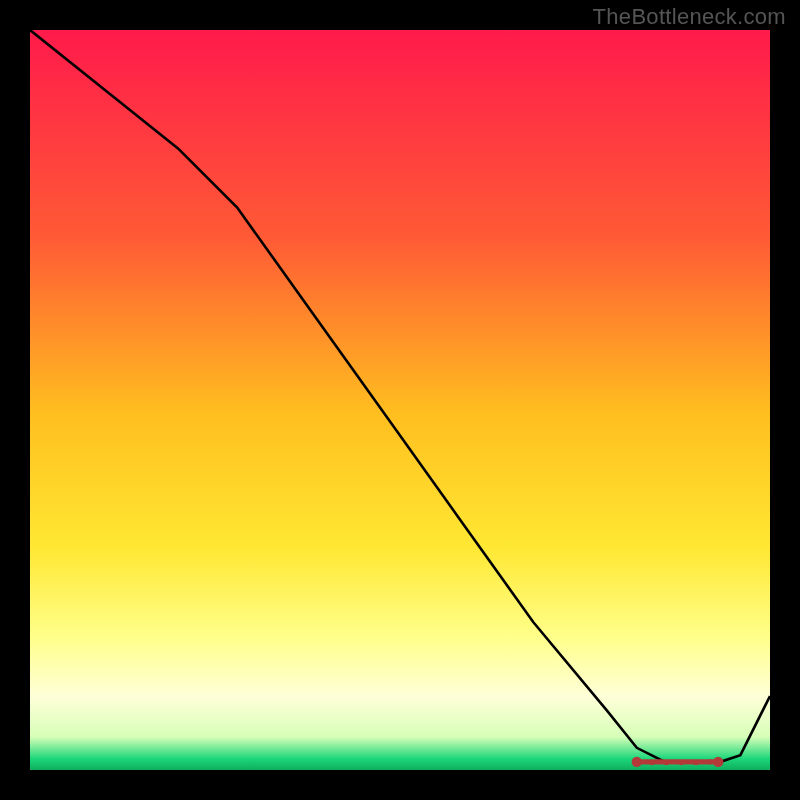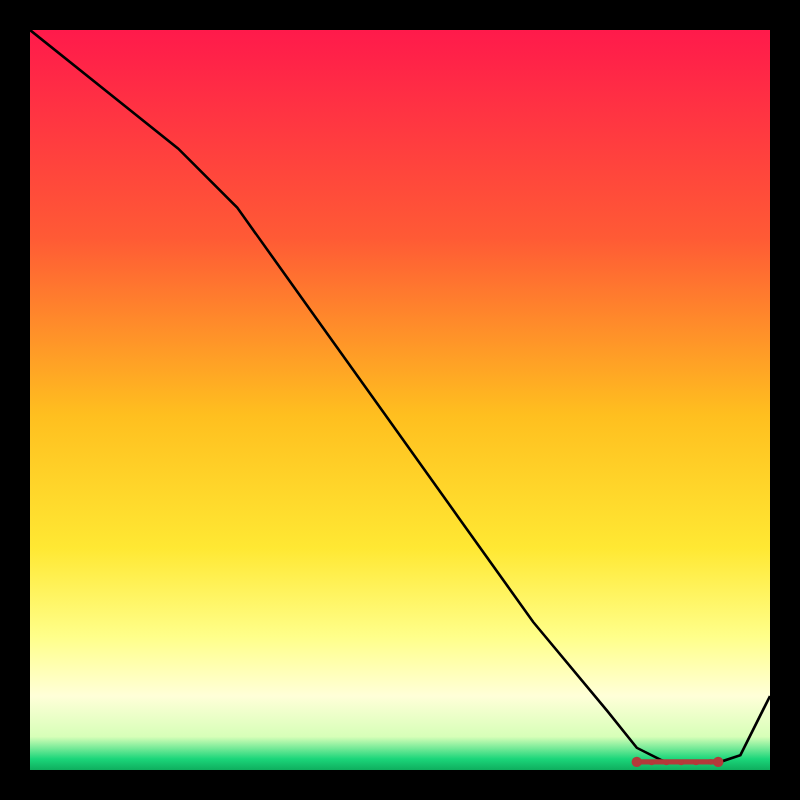--- a/index.html
+++ b/index.html
@@ -46,20 +46,21 @@
     width: 100%;
     height: 100%;
     z-index: 2;
   }
 </style>
 </head>
 <body>
 
 <div class="stage">
 
+  <div class="watermark">TheBottleneck.com</div>
 
   <div class="plot">
     <svg class="gradient" viewBox="0 0 100 100" preserveAspectRatio="none">
       <defs>
         <linearGradient id="bg" x1="0" y1="0" x2="0" y2="1">
             <stop offset="0%" stop-color="#ff1a4b"></stop>
             <stop offset="28.000000000000004%" stop-color="#ff5a35"></stop>
             <stop offset="52%" stop-color="#ffbf1f"></stop>
             <stop offset="70%" stop-color="#ffe833"></stop>
             <stop offset="82%" stop-color="#ffff8a"></stop>

